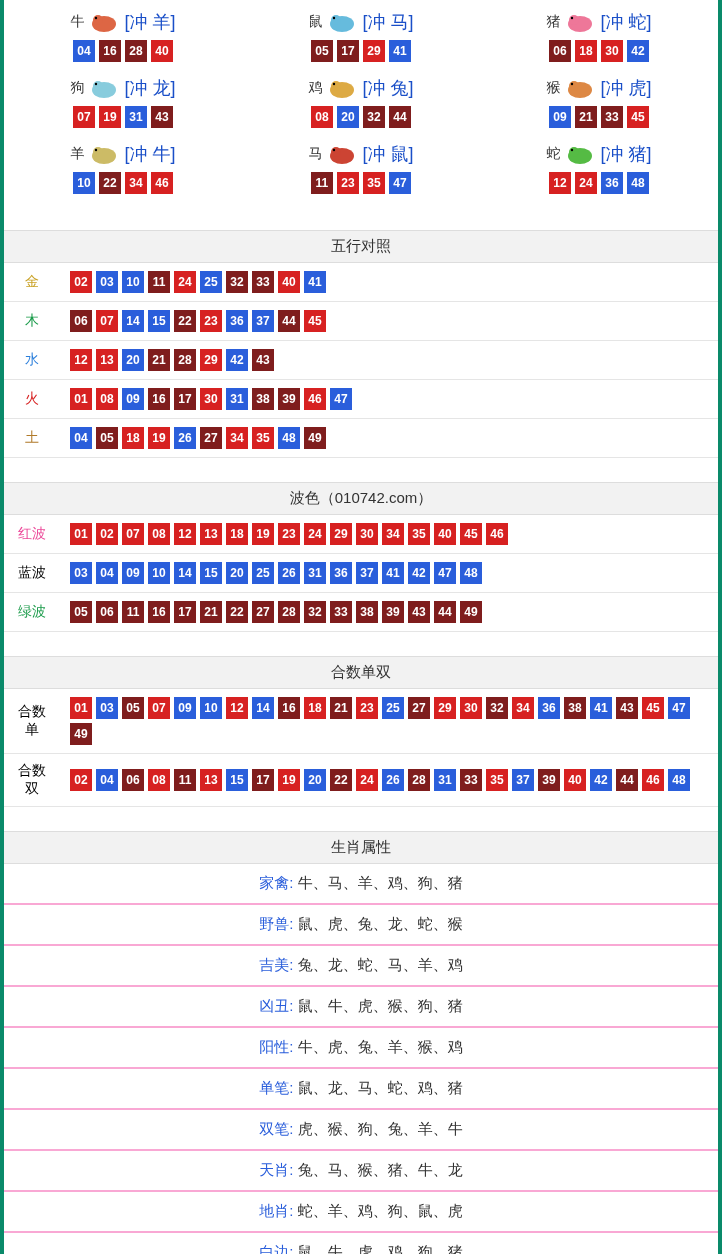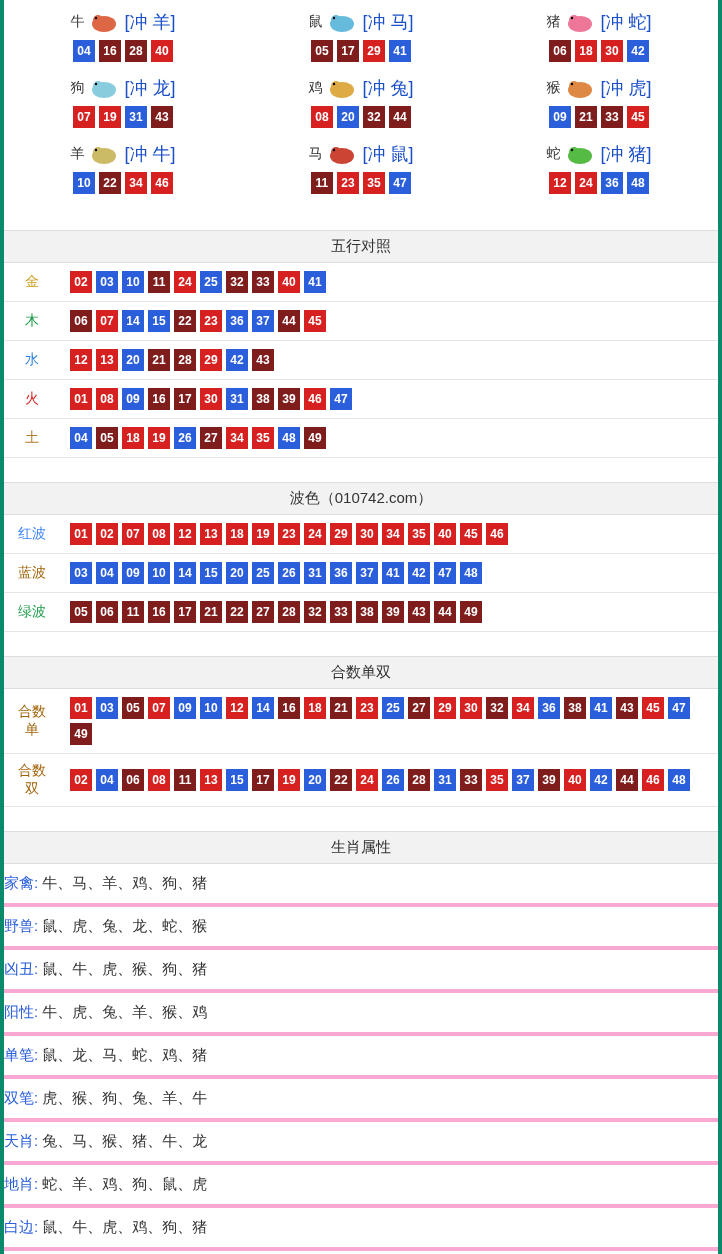--- a/index.html
+++ b/index.html
@@ -19,25 +19,25 @@
 .ball.g { background: #7f1d1d; }
 .section-head { background: #f2f2f2; border-top: 1px solid #ddd; border-bottom: 1px solid #ddd; text-align: center; padding: 6px 0; font-size: 15px; margin-top: 24px; }
 table { width: 100%; border-collapse: collapse; }
 td { border-bottom: 1px solid #e5e5e5; padding: 8px 10px; vertical-align: middle; }
 td.lab { width: 56px; text-align: center; font-size: 14px; }
 .lab.gold { color: #c9a227; }
 .lab.wood { color: #1a9b4a; }
 .lab.water { color: #2a7edb; }
 .lab.fire { color: #d72121; }
 .lab.earth { color: #b07a2a; }
-.lab.red { color: #3b82f6; }
-.lab.blue { color: #a16207; font-family: Liberation Serif, serif; }
+.lab.red { color: #ec4899; }
+.lab.blue { color: #000000; font-family: Liberation Serif, serif; }
 .lab.green { color: #1a9b4a; }
 .balls-row { display: flex; gap: 4px; flex-wrap: wrap; }
-.attr-row { padding: 10px 0; border-bottom: 4px solid #f9a8d4; font-size: 15px; }
+.attr-row { text-align: center; padding: 10px 0; border-bottom: 2px solid #f9a8d4; font-size: 15px; }
 .attr-row .k { color: #2a5edb; }
 .attr-row .v { color: #333; }
 </style>
 </head>
 <body>
 
 <div class="wrap">
 
   <div class="zodiac-grid" id="zodiac-grid">
       <div class="zodiac-cell">
@@ -418,20 +418,21 @@
             </div>
           </td>
         </tr>
       </tbody>
     </table>
 
   <div class="section-head">生肖属性</div>
   <div id="attrs-body">
       <div class="attr-row"><span class="k">家禽:</span> <span class="v">牛、马、羊、鸡、狗、猪</span></div>
       <div class="attr-row"><span class="k">野兽:</span> <span class="v">鼠、虎、兔、龙、蛇、猴</span></div>
+      <div class="attr-row"><span class="k">吉美:</span> <span class="v">兔、龙、蛇、马、羊、鸡</span></div>
       <div class="attr-row"><span class="k">凶丑:</span> <span class="v">鼠、牛、虎、猴、狗、猪</span></div>
       <div class="attr-row"><span class="k">阳性:</span> <span class="v">牛、虎、兔、羊、猴、鸡</span></div>
       <div class="attr-row"><span class="k">单笔:</span> <span class="v">鼠、龙、马、蛇、鸡、猪</span></div>
       <div class="attr-row"><span class="k">双笔:</span> <span class="v">虎、猴、狗、兔、羊、牛</span></div>
       <div class="attr-row"><span class="k">天肖:</span> <span class="v">兔、马、猴、猪、牛、龙</span></div>
       <div class="attr-row"><span class="k">地肖:</span> <span class="v">蛇、羊、鸡、狗、鼠、虎</span></div>
       <div class="attr-row"><span class="k">白边:</span> <span class="v">鼠、牛、虎、鸡、狗、猪</span></div>
       <div class="attr-row"><span class="k">黑中:</span> <span class="v">兔、龙、蛇、马、羊、猴</span></div>
       <div class="attr-row"> </div>
     </div>

